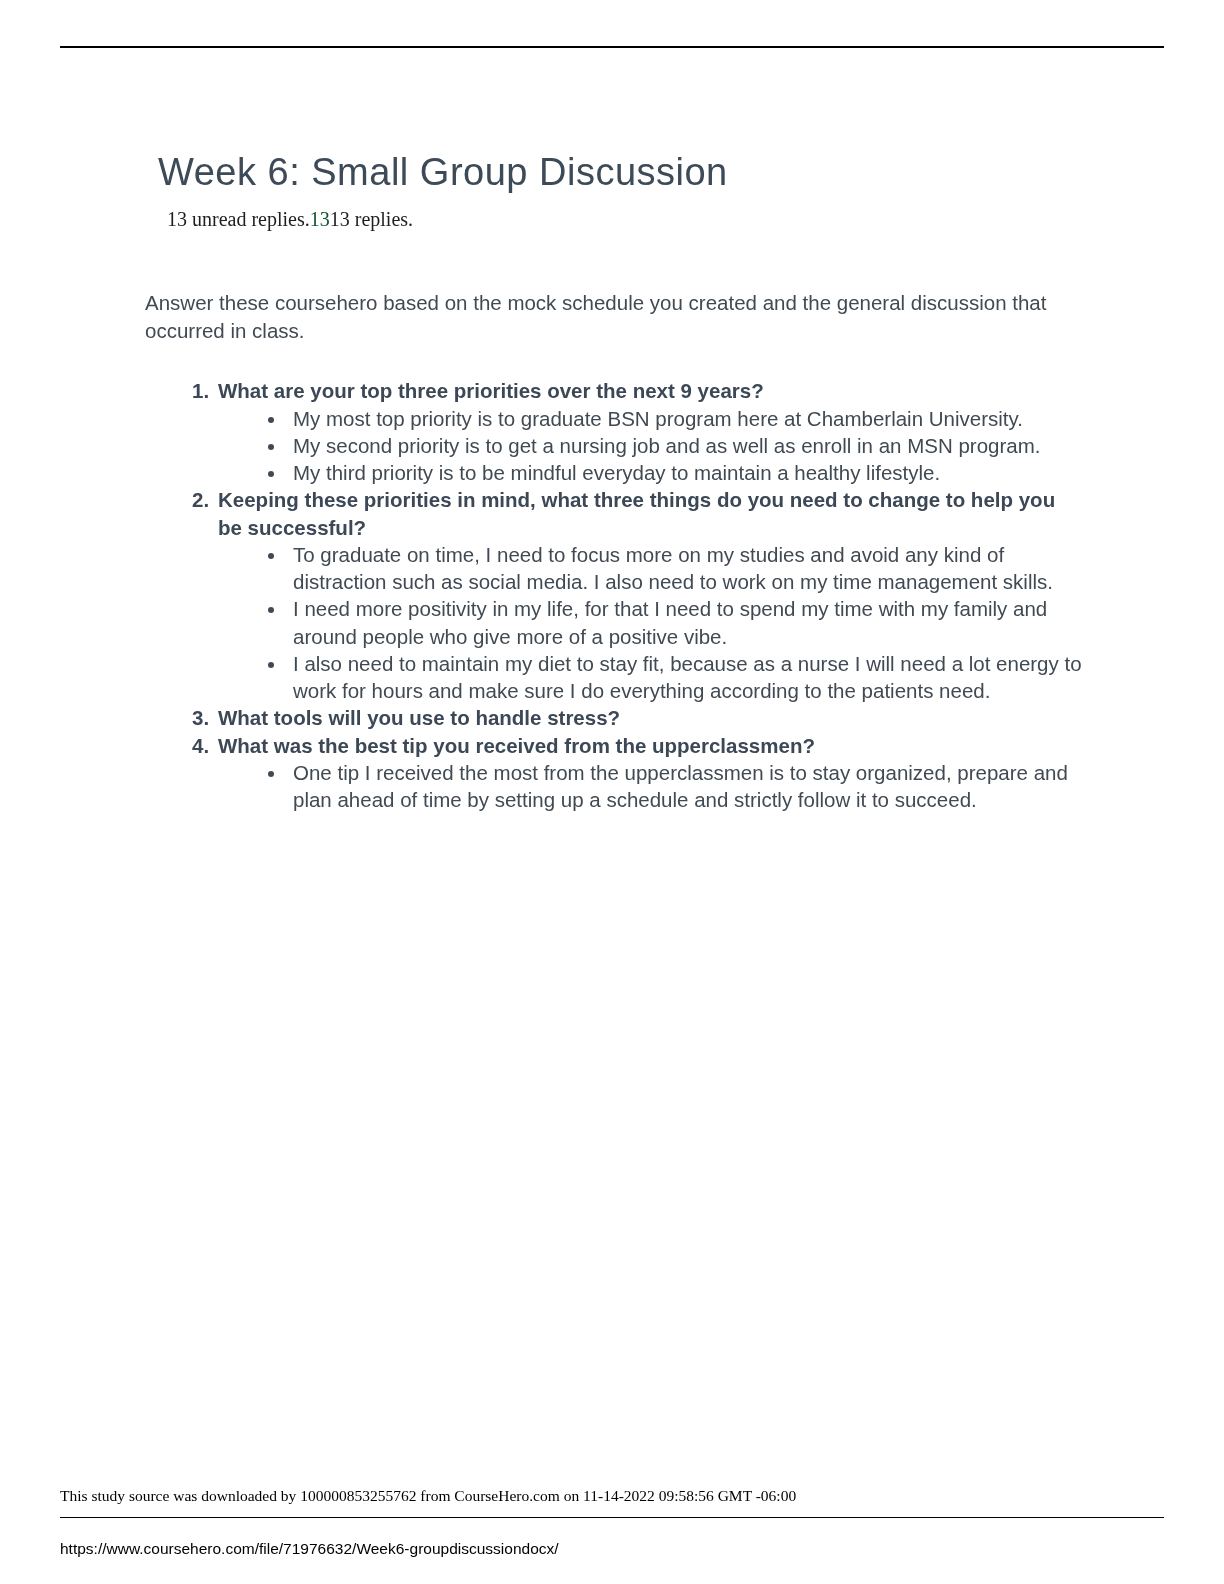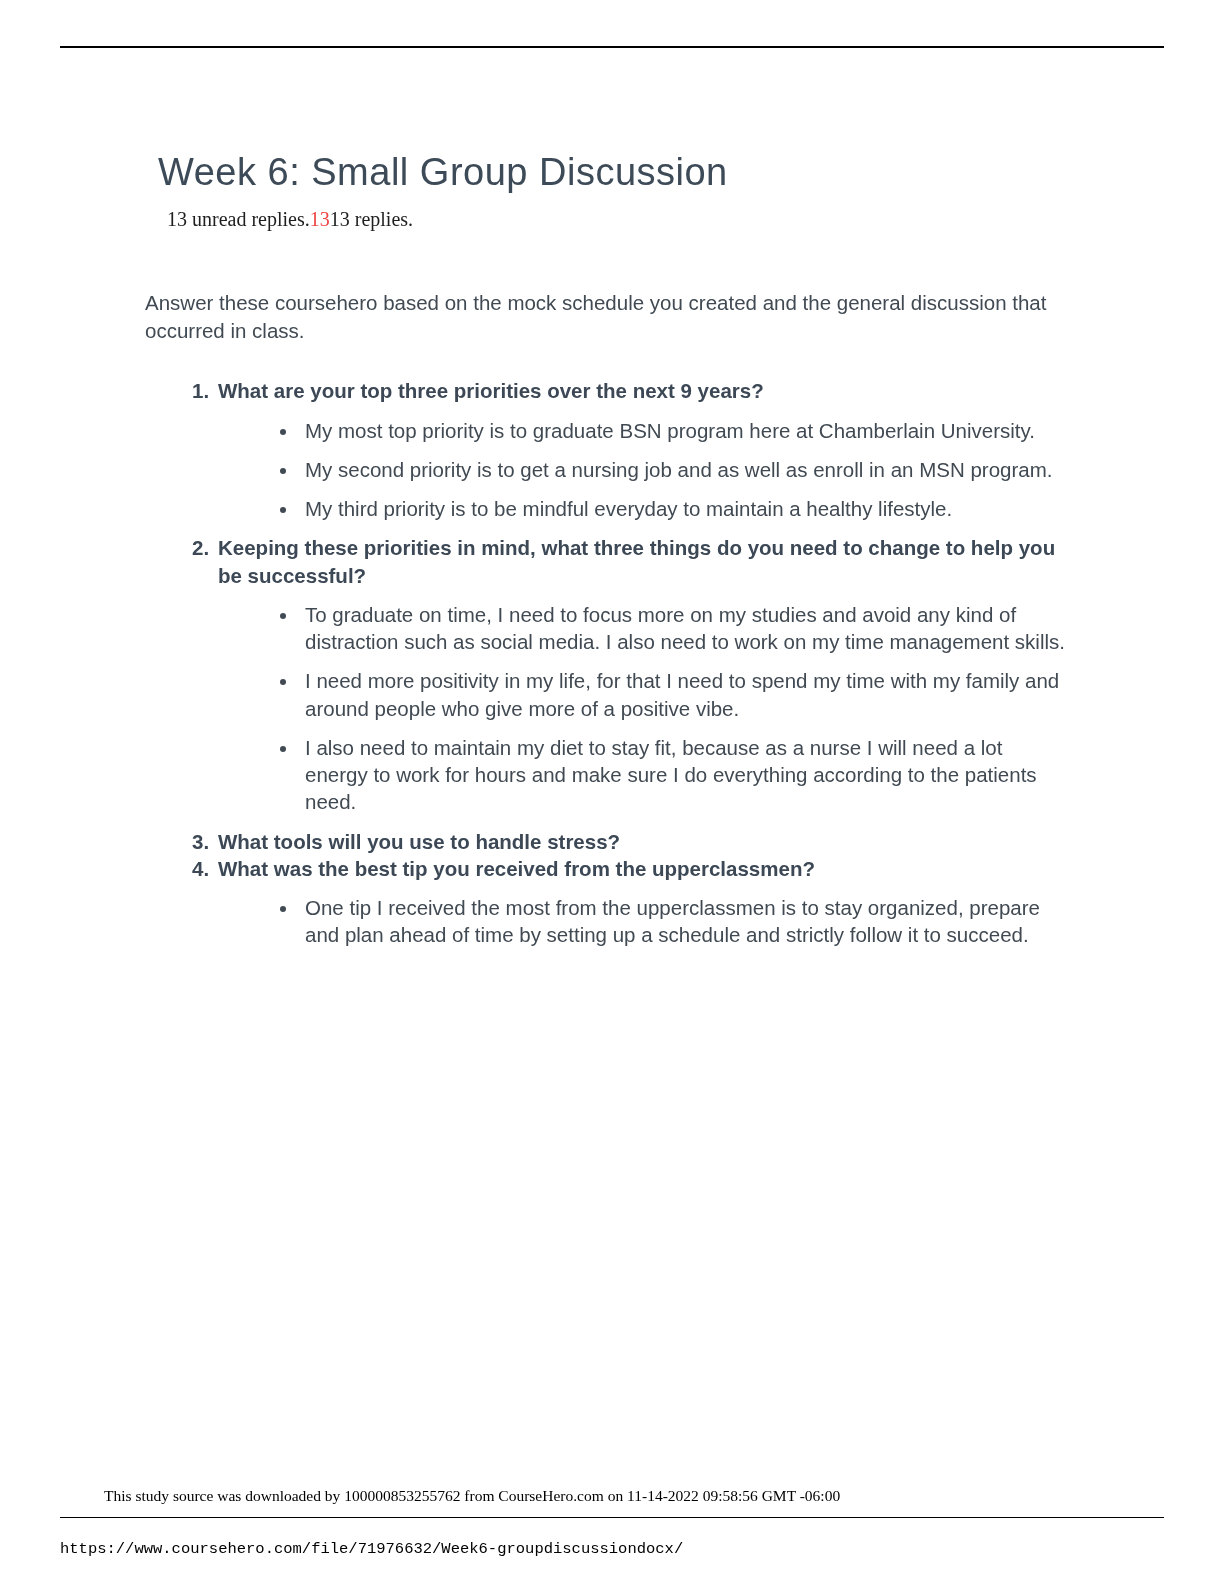--- a/index.html
+++ b/index.html
@@ -35,21 +35,21 @@
     line-height: 1.15;
     margin: 13px;
   }
   .replies-line {
     margin: 10px 0 0 22px;
     font-family: "Liberation Serif", serif;
     font-size: 20px;
     color: #1e1e1e;
   }
   .replies-muted {
-    color: #ef4444;
+    color: #14532d;
   }
   .intro {
     margin-top: 58px;
     font-size: 20.5px;
     line-height: 1.38;
     color: #414a53;
   }
   .questions {
     margin-top: 32px;
     padding-left: 47px;
@@ -74,44 +74,43 @@
   ul.answers {
     margin: 0;
     padding: 0 0 0 95px;
     list-style: disc outside;
   }
   ul.answers li {
     font-size: 20.5px;
     line-height: 1.33;
     color: #414a53;
     padding-left: 6px;
-    margin: 12px;
+    margin: 0;
   }
   .footer-line1 {
     position: absolute;
     left: 60px;
     top: 1487px;
     font-family: "Liberation Serif", serif;
     font-size: 15.5px;
     color: #000000;
     white-space: nowrap;
-    margin-left: 44px;
   }
   .bottom-rule {
     position: absolute;
     left: 60px;
     right: 60px;
     top: 1517px;
     border-top: 1px solid #000000;
   }
   .footer-url {
     position: absolute;
     left: 60px;
     top: 1540px;
-    font-family: Liberation Mono, monospace;
+    font-family: Liberation Sans, sans-serif;
     font-size: 15.5px;
     color: #000000;
     white-space: nowrap;
   }
 </style>
 </head>
 <body>
 
 <div class="top-rule"></div>
 

